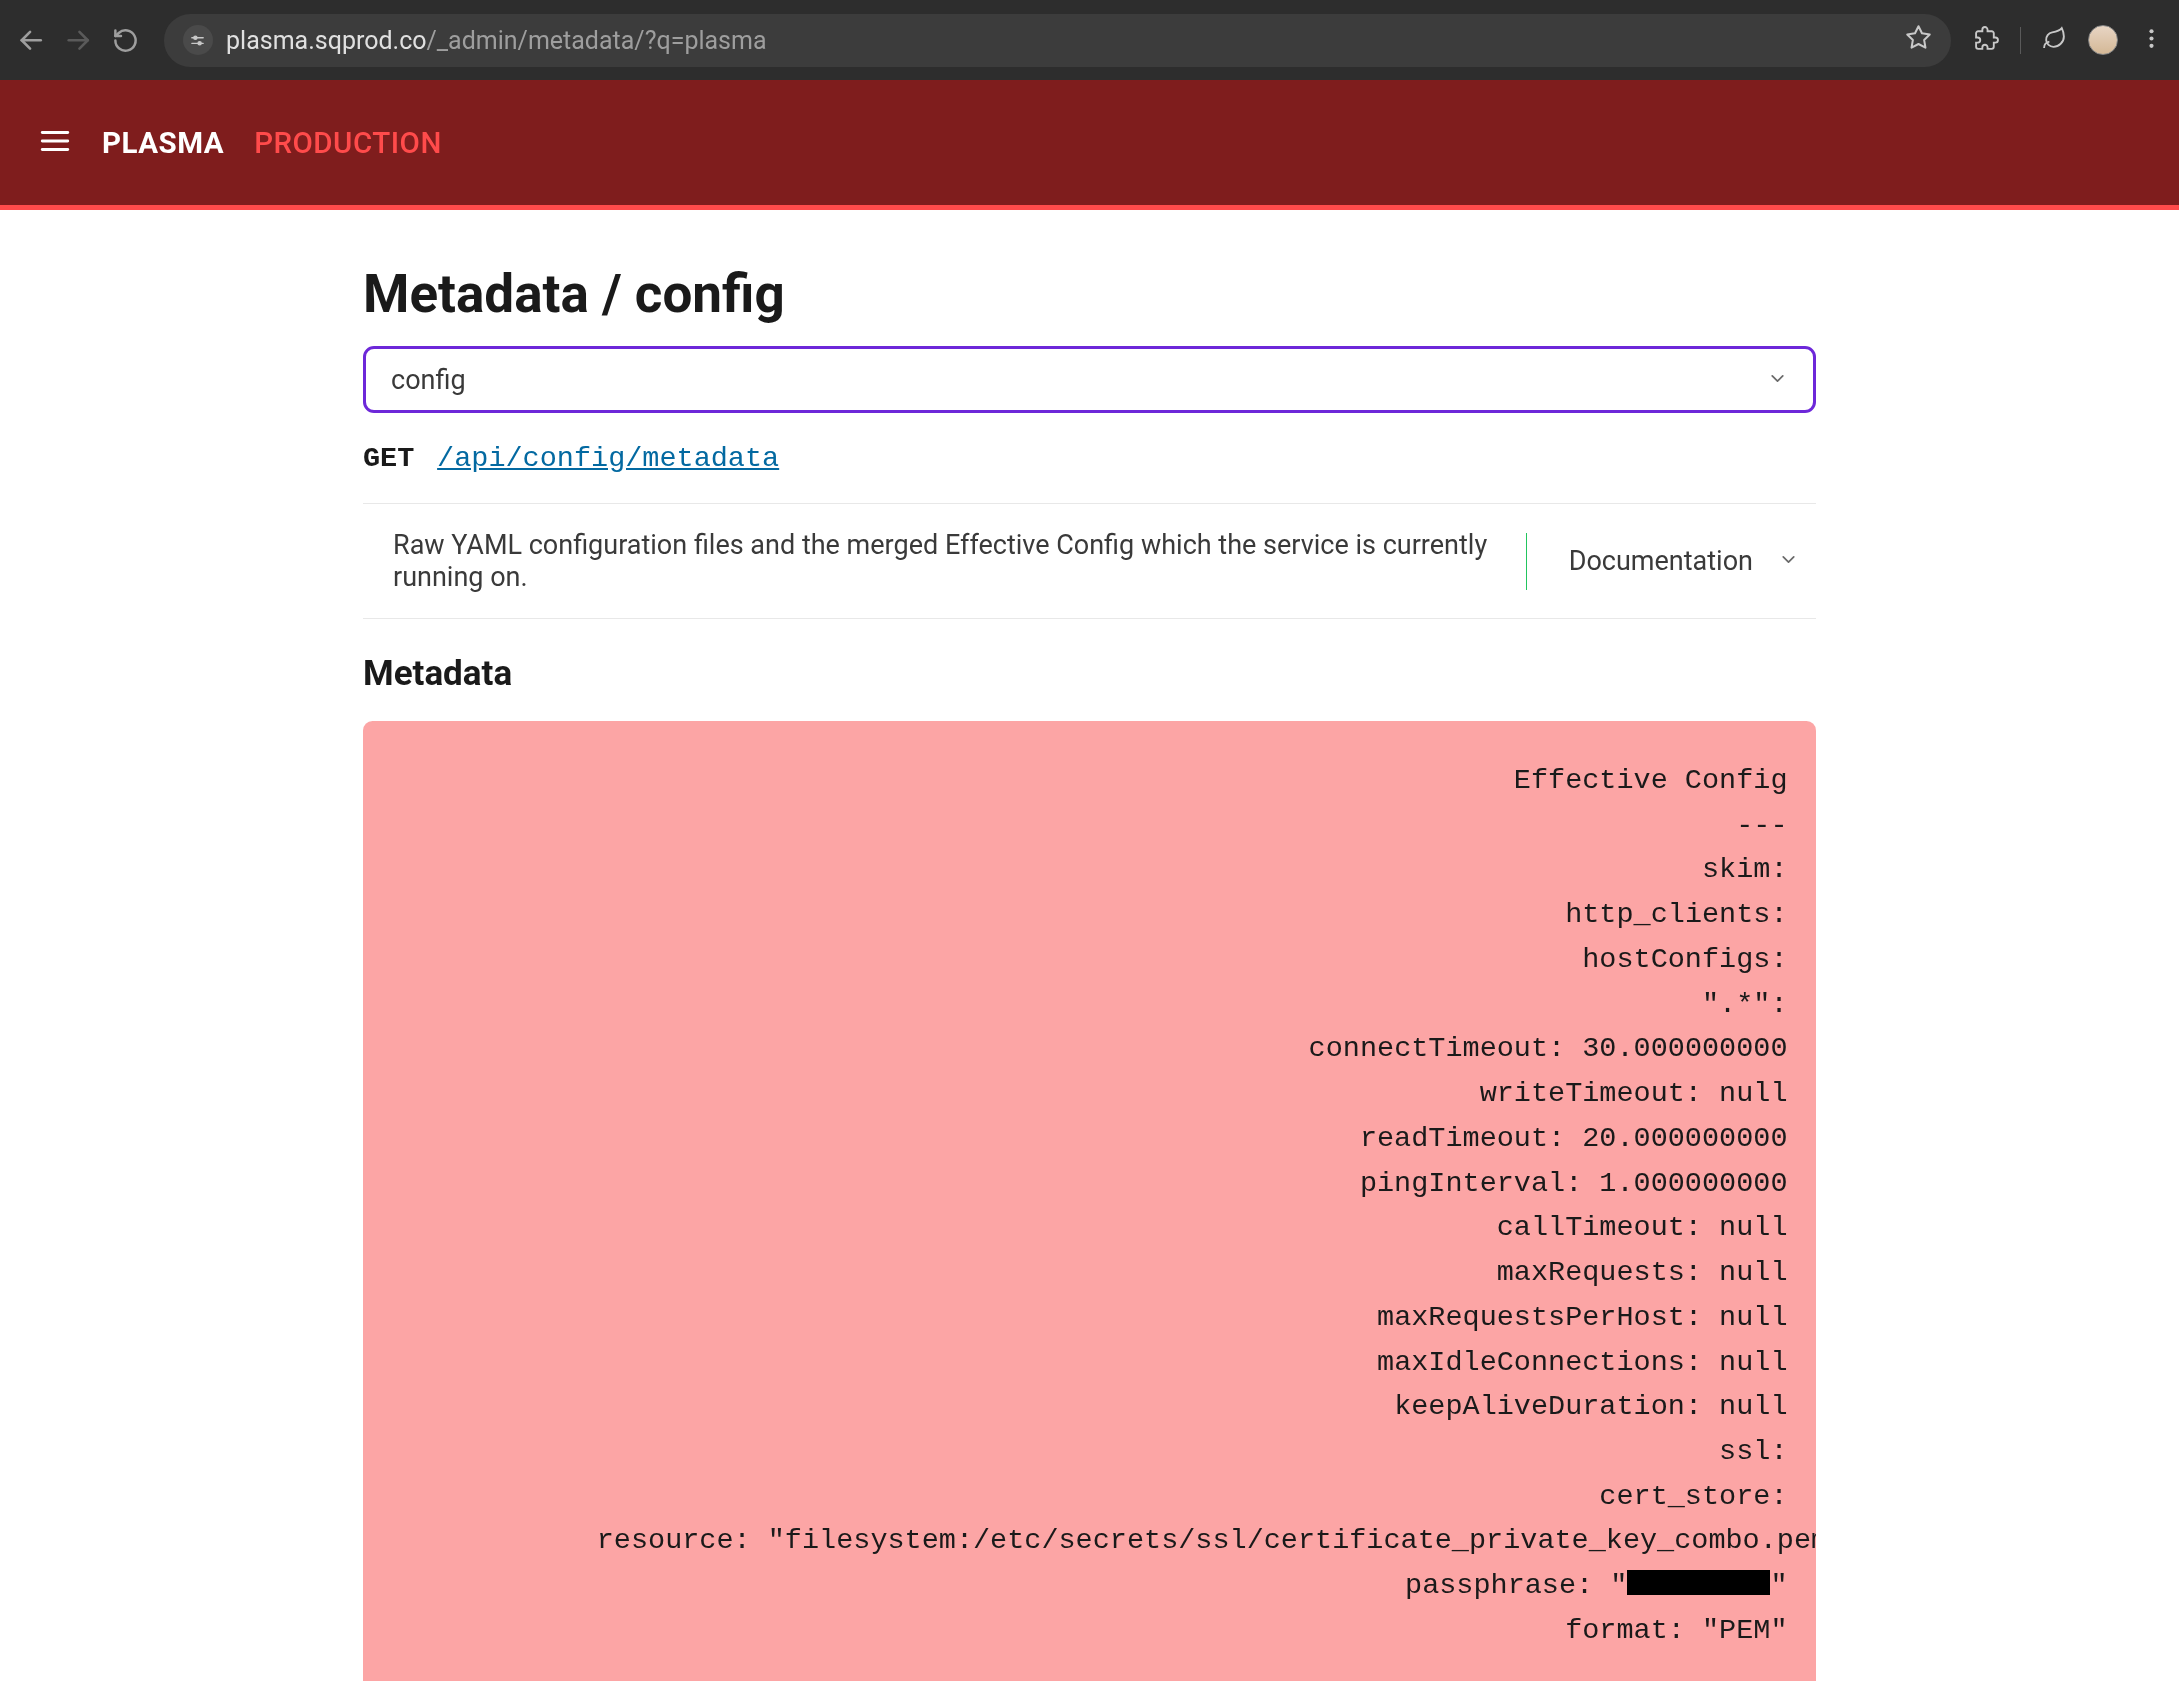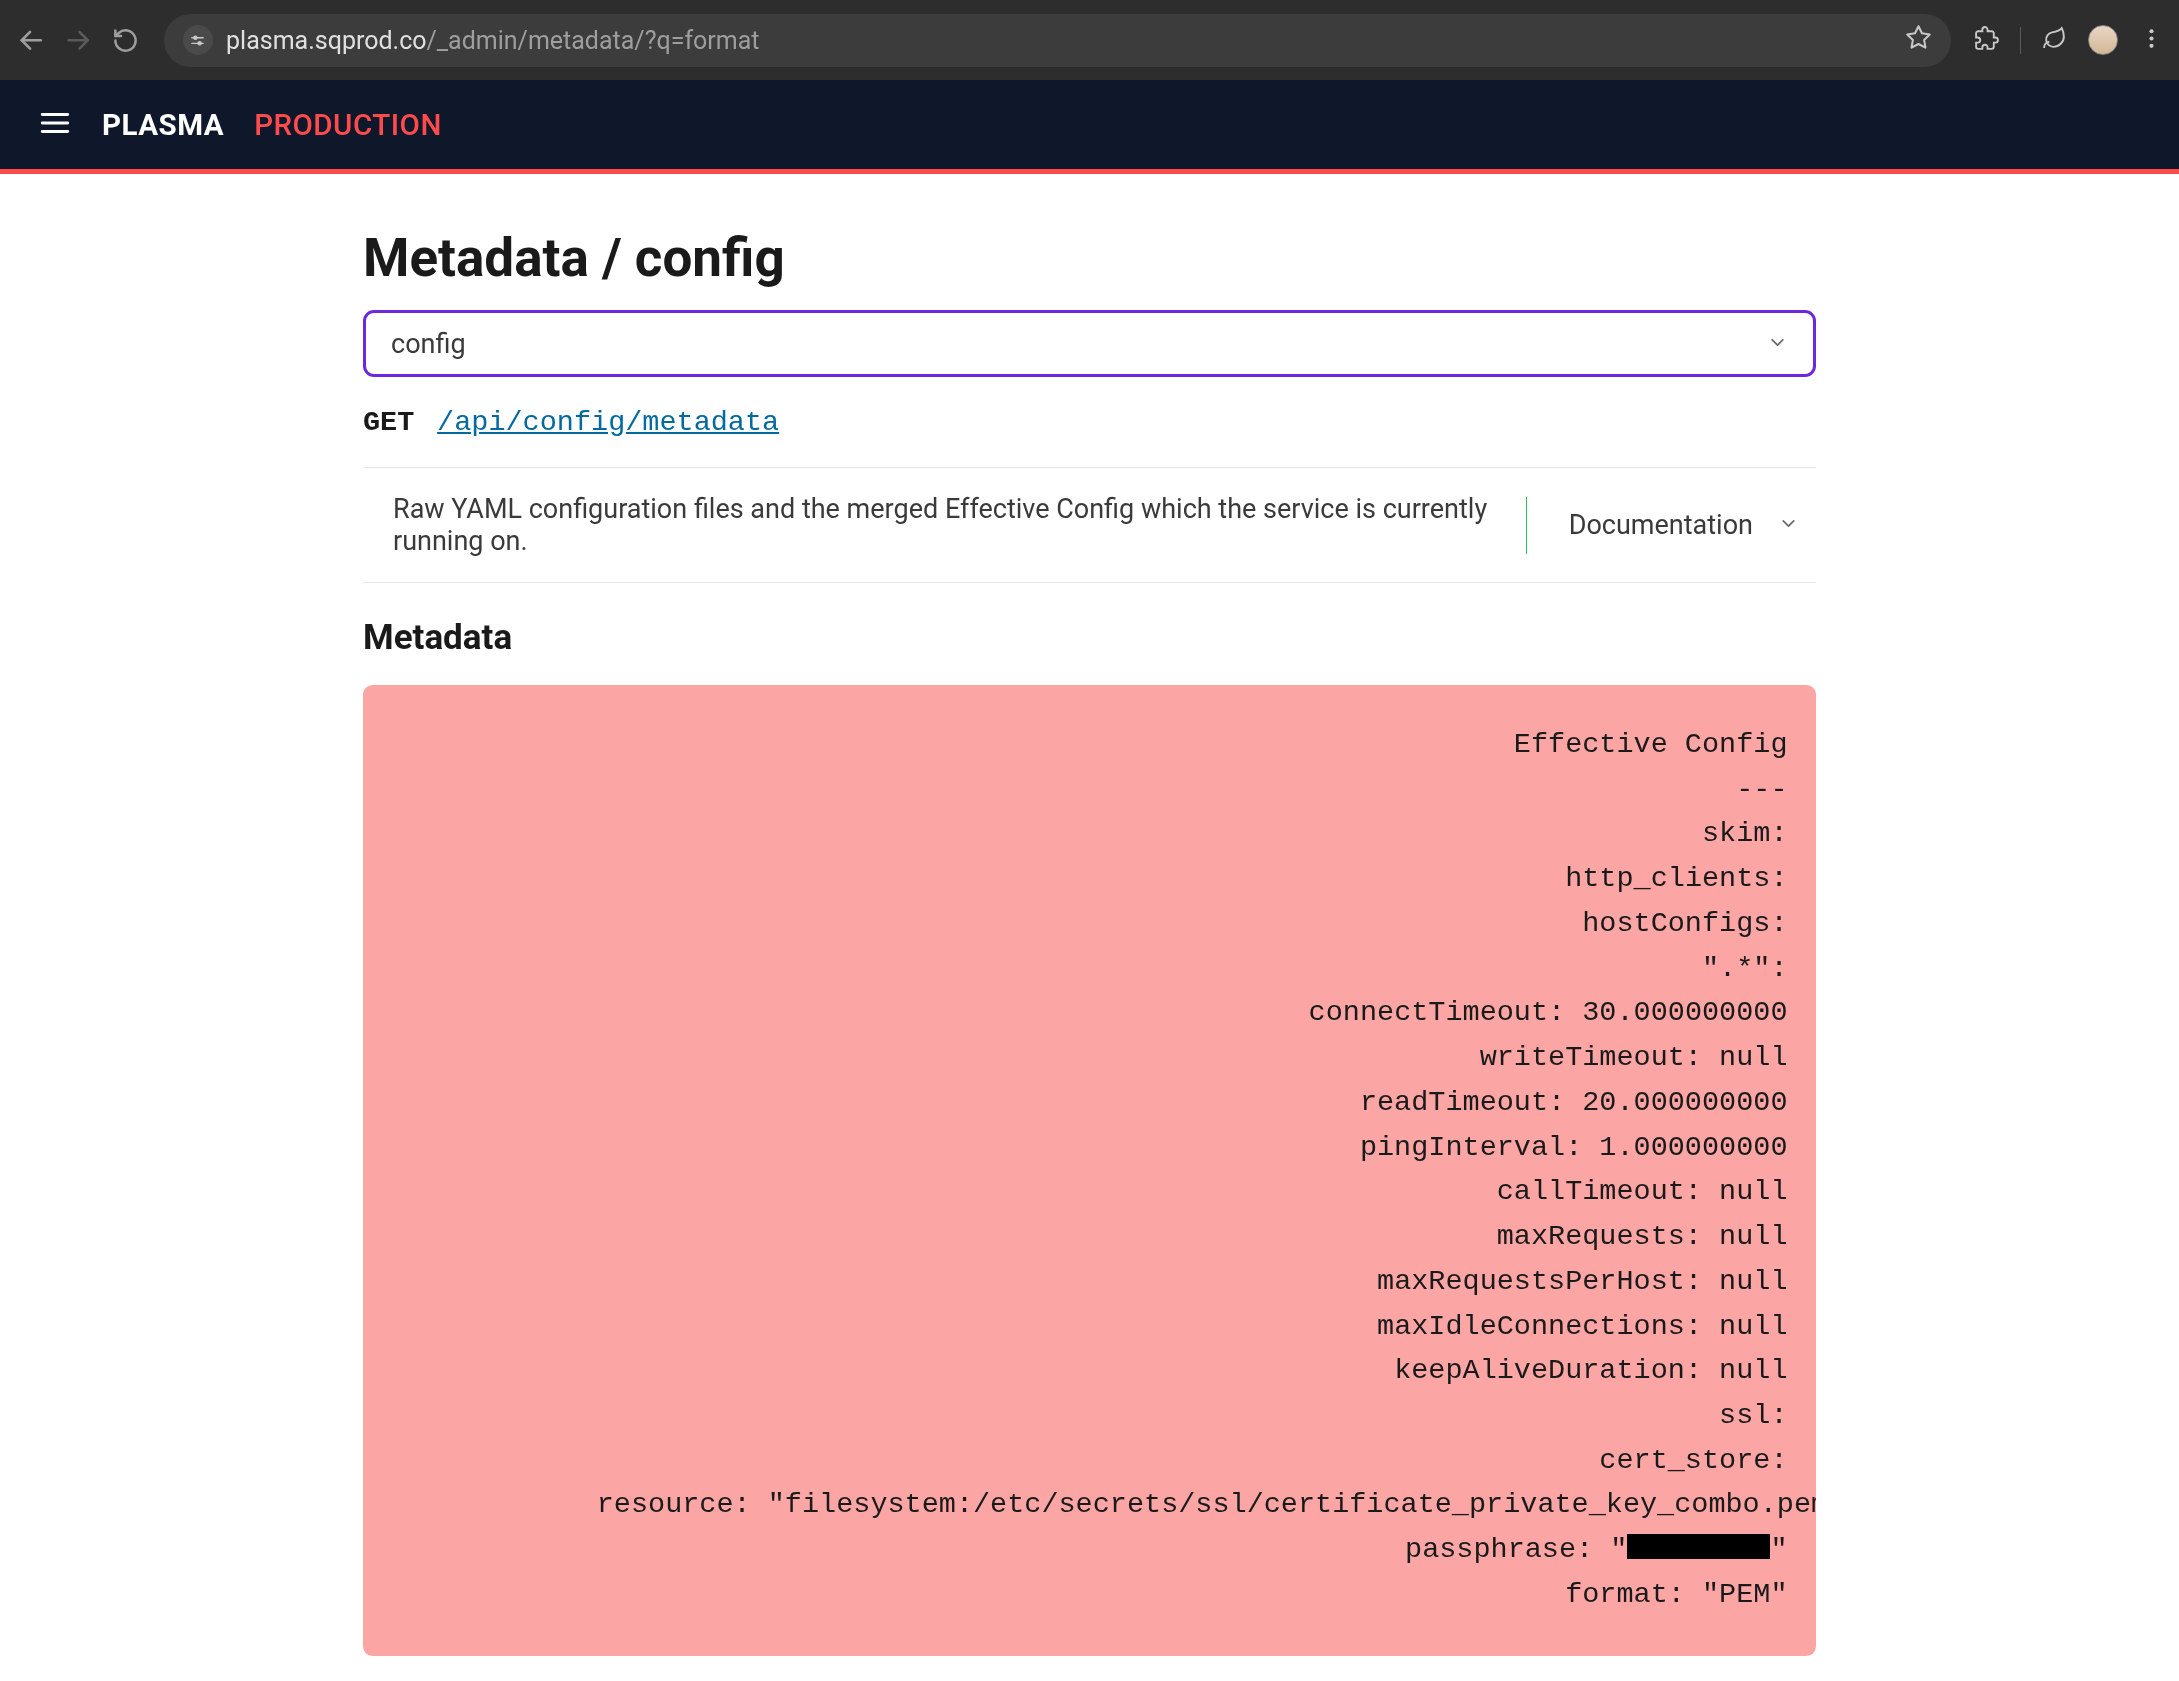--- a/index.html
+++ b/index.html
@@ -84,22 +84,22 @@
     .avatar {
       width: 30px;
       height: 30px;
       border-radius: 50%;
       background: linear-gradient(#e8d5c4, #d4b896);
       border: 1px solid #888;
     }
 
     
     .app-header {
-      background: #0f172a;
-      height: 94px;
+      background: #7f1d1d;
+      height: 130px;
       display: flex;
       align-items: center;
       padding: 0 38px;
       gap: 30px;
       border-bottom: 5.7px solid #ff4b4b;
     }
     .menu-btn {
       color: #ffffff;
       cursor: pointer;
     }
@@ -239,21 +239,21 @@
   <div class="url-bar">
     <div class="site-icon-wrap">
       <svg width="17" height="17" viewBox="0 0 24 24" fill="none" stroke="#c8c8c8" stroke-width="2" stroke-linecap="round">
           <line x1="4" y1="8" x2="20" y2="8"></line>
           <line x1="4" y1="16" x2="20" y2="16"></line>
           <circle cx="9" cy="8" r="2.2" fill="#c8c8c8"></circle>
           <circle cx="15" cy="16" r="2.2" fill="#c8c8c8"></circle>
         </svg>
     </div>
     <div class="url-text">
-      <span class="url-host">plasma.sqprod.co</span><span class="url-path">/_admin/metadata/?q=format</span>
+      <span class="url-host">plasma.sqprod.co</span><span class="url-path">/_admin/metadata/?q=plasma</span>
     </div>
     <div>
       <svg width="27" height="27" viewBox="0 0 24 24" fill="none" stroke="#c8c8c8" stroke-width="1.8" stroke-linejoin="round">
           <polygon points="12 2 15.09 8.26 22 9.27 17 14.14 18.18 21.02 12 17.77 5.82 21.02 7 14.14 2 9.27 8.91 8.26 12 2"></polygon>
         </svg>
     </div>
   </div>
   <div class="chrome-right">
     <div>
       <svg width="25" height="25" viewBox="0 0 24 24" fill="none" stroke="#c8c8c8" stroke-width="1.8">

